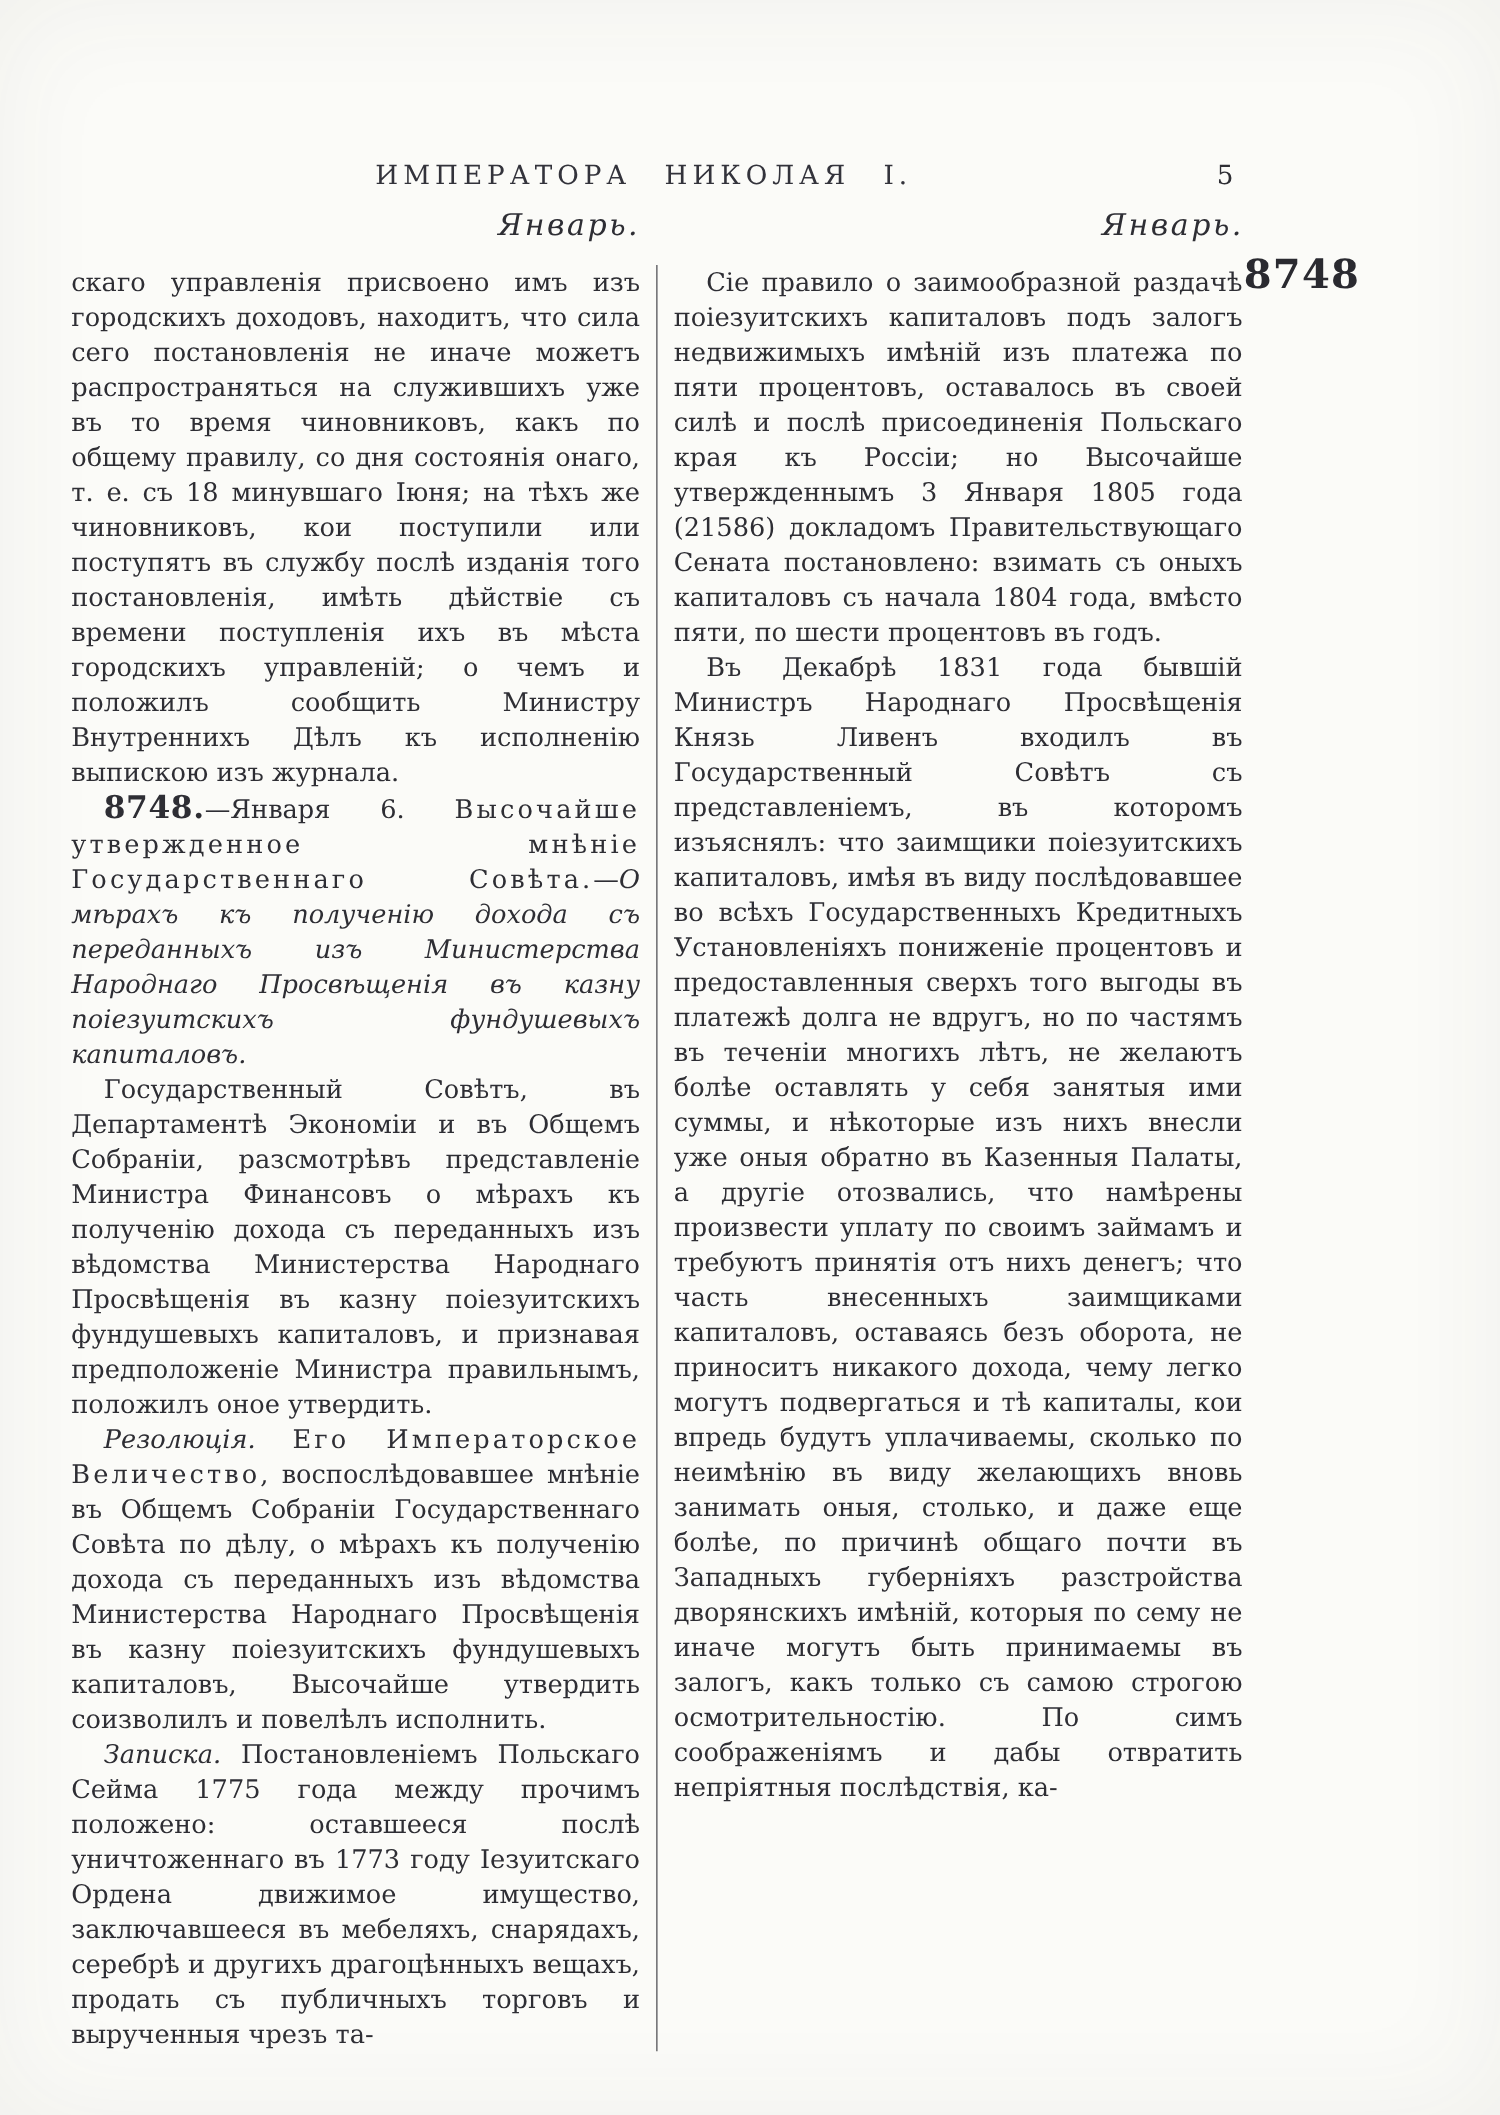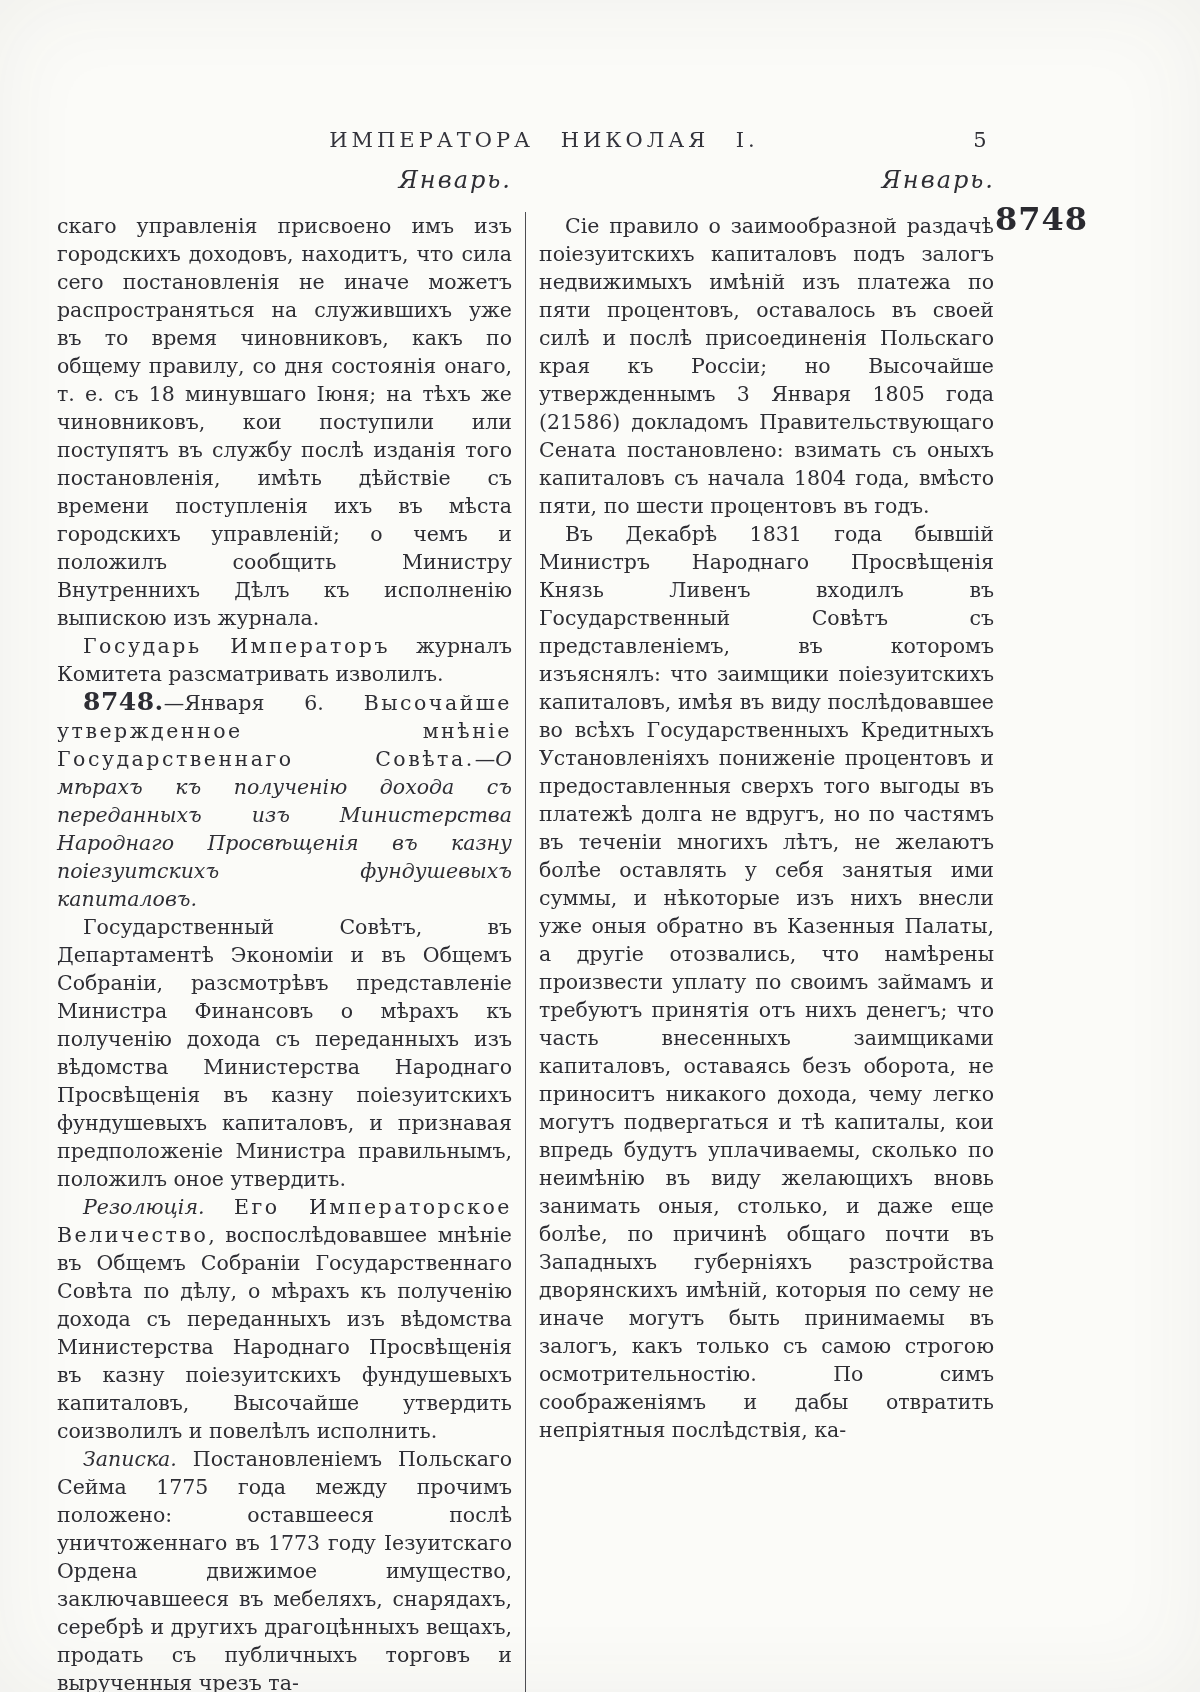--- a/index.html
+++ b/index.html
@@ -24,21 +24,20 @@
   .header-title {
     position: absolute;
     top: 128px;
     left: 0;
     width: 1030px;
     text-align: center;
     font-size: 21px;
     letter-spacing: 4px;
     word-spacing: 16px;
     color: #33333b;
-    padding-left: 29px;
   }
   .page-number {
     position: absolute;
     top: 128px;
     left: 950px;
     width: 60px;
     text-align: center;
     font-size: 21px;
   }
   .month {
@@ -114,21 +113,20 @@
 
   <div class="month left">Январь.</div>
   <div class="month right">Январь.</div>
 
   <div class="margin-number">8748</div>
 
   <div class="columns">
 
     <div class="col">
       <p class="para continuation">скаго управленія присвоено имъ изъ городскихъ доходовъ, находитъ, что сила сего постановленія не иначе можетъ распространяться на служившихъ уже въ то время чиновниковъ, какъ по общему правилу, со дня состоянія онаго, т. е. съ 18 минувшаго Іюня; на тѣхъ же чиновниковъ, кои поступили или поступятъ въ службу послѣ изданія того постановленія, имѣть дѣйствіе съ времени поступленія ихъ въ мѣста городскихъ управленій; о чемъ и положилъ сообщить Министру Внутреннихъ Дѣлъ къ исполненію выпискою изъ журнала.</p>
-      <p class="para"><span class="spaced">Государь Императоръ</span><span> журналъ Комитета разсматривать изволилъ.</span></p>
       <p class="para"><span class="entry-number">8748.</span><span>—Января 6. </span><span class="spaced">Высочайше утвержденное мнѣніе Государственнаго Совѣта.</span><span>—</span><span class="italic">О мѣрахъ къ полученію дохода съ переданныхъ изъ Министерства Народнаго Просвѣщенія въ казну поіезуитскихъ фундушевыхъ капиталовъ.</span></p>
       <p class="para">Государственный Совѣтъ, въ Департаментѣ Экономіи и въ Общемъ Собраніи, разсмотрѣвъ представленіе Министра Финансовъ о мѣрахъ къ полученію дохода съ переданныхъ изъ вѣдомства Министерства Народнаго Просвѣщенія въ казну поіезуитскихъ фундушевыхъ капиталовъ, и признавая предположеніе Министра правильнымъ, положилъ оное утвердить.</p>
       <p class="para"><span class="italic">Резолюція.</span><span class="spaced"> Его Императорское Величество</span><span>, воспослѣдовавшее мнѣніе въ Общемъ Собраніи Государственнаго Совѣта по дѣлу, о мѣрахъ къ полученію дохода съ переданныхъ изъ вѣдомства Министерства Народнаго Просвѣщенія въ казну поіезуитскихъ фундушевыхъ капиталовъ, Высочайше утвердить соизволилъ и повелѣлъ исполнить.</span></p>
       <p class="para"><span class="italic">Записка.</span><span> Постановленіемъ Польскаго Сейма 1775 года между прочимъ положено: оставшееся послѣ уничтоженнаго въ 1773 году Іезуитскаго Ордена движимое имущество, заключавшееся въ мебеляхъ, снарядахъ, серебрѣ и другихъ драгоцѣнныхъ вещахъ, продать съ публичныхъ торговъ и вырученныя чрезъ та-</span></p>
     </div>
 
     <div class="divider"></div>
 
     <div class="col">
       <p class="para">Сіе правило о заимообразной раздачѣ поіезуитскихъ капиталовъ подъ залогъ недвижимыхъ имѣній изъ платежа по пяти процентовъ, оставалось въ своей силѣ и послѣ присоединенія Польскаго края къ Россіи; но Высочайше утвержденнымъ 3 Января 1805 года (21586) докладомъ Правительствующаго Сената постановлено: взимать съ оныхъ капиталовъ съ начала 1804 года, вмѣсто пяти, по шести процентовъ въ годъ.</p>

